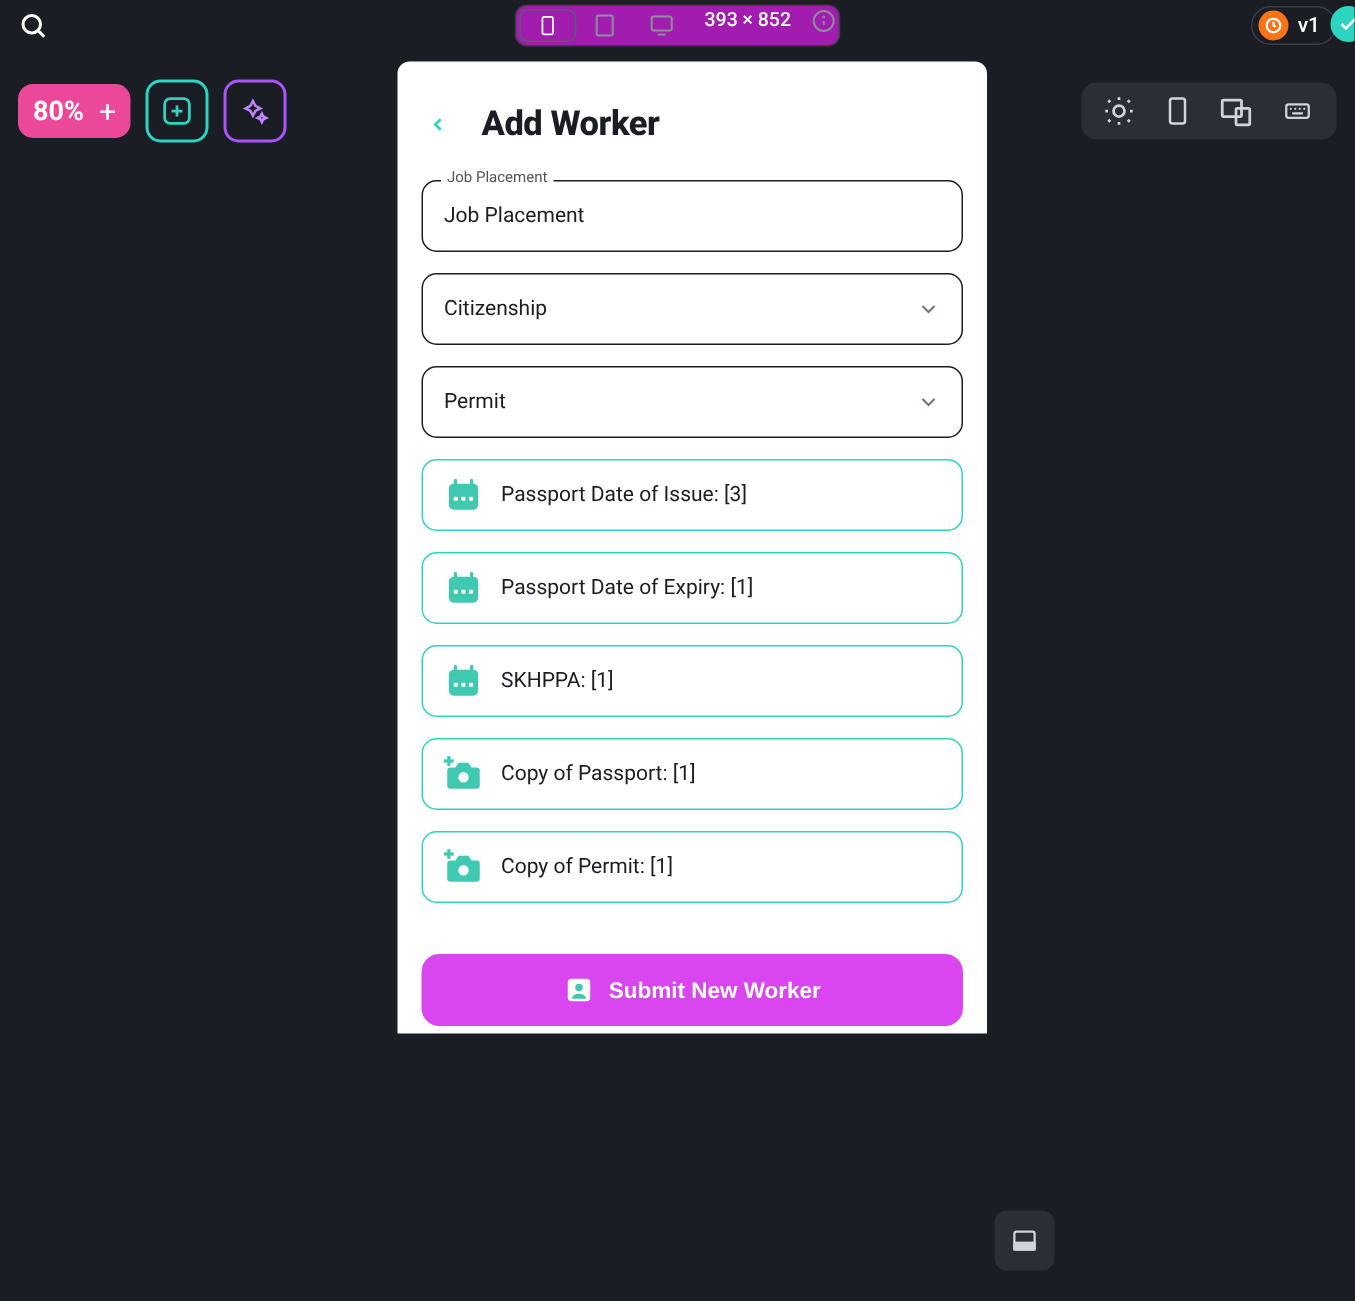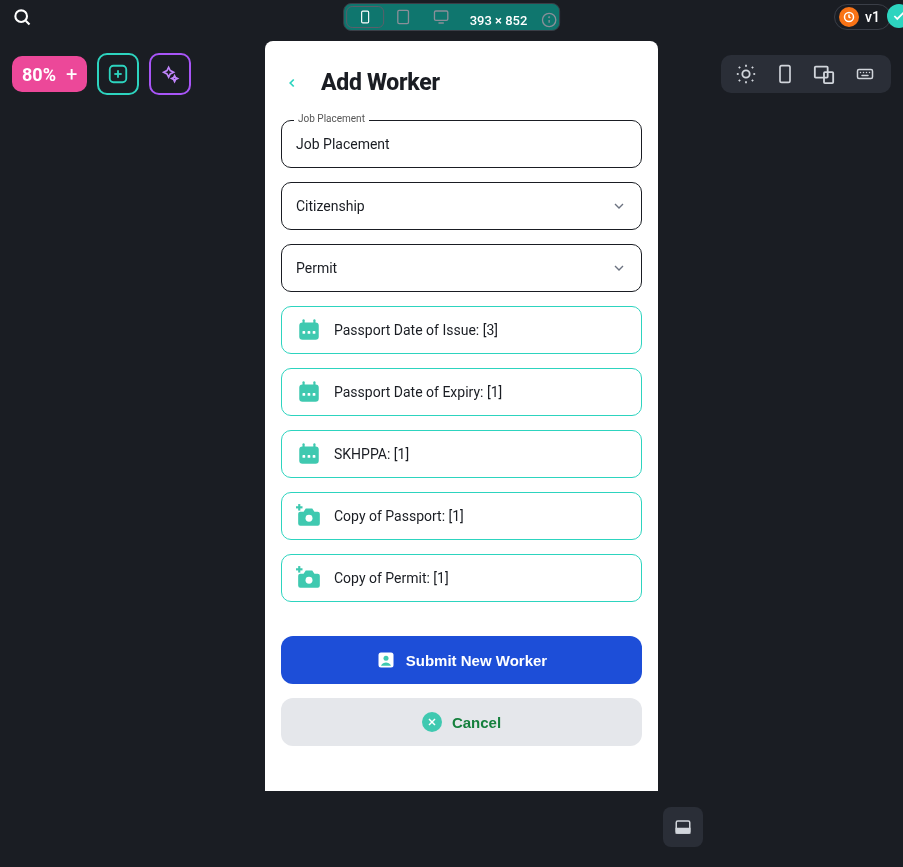--- a/index.html
+++ b/index.html
@@ -20,26 +20,26 @@
     justify-content: space-between;
     padding: 0 12px;
     position: relative;
   }
   .search-icon { color: #fff; }
   .device-group {
     position: absolute;
     left: 50%;
     transform: translateX(-50%);
     display: flex;
-    align-items: flex-end;
+    align-items: flex-start;
     gap: 0;
     border: 1px solid #3a3e47;
     border-radius: 8px;
     padding: 2px;
-    background: #0f766e;
+    background: #a21caf;
   }
   .device-btn {
     width: 38px; height: 22px;
     display: flex; align-items: center; justify-content: center;
     color: #8a8f99;
     border-radius: 6px;
   }
   .device-btn.active { border: 1px solid #5a5f6a; color: #fff; }
   .dims { color: #fff; font-size: 13px; padding: 0 10px; font-weight: 500; }
   .info-circle { color: #8a8f99; margin-left: 4px; }
@@ -80,21 +80,21 @@
   .right-tools {
     display: flex; align-items: center; gap: 18px;
     background: #2a2e37; border-radius: 10px; padding: 8px 14px;
   }
   .tool-icon { color: #d1d5db; }
 
   
   .sheet {
     position: absolute;
     left: 265px; top: 41px;
-    width: 393px; height: 750px;
+    width: 393px; height: 648px;
     background: #fff;
     border-radius: 8px 8px 0 0;
     overflow: hidden;
   }
   .sheet-header {
     display: flex; align-items: center;
     padding: 28px 20px 18px 20px;
     gap: 22px;
   }
   .back-chev { color: #2dd4bf; }
@@ -130,21 +130,21 @@
     display:flex; align-items:center; justify-content:center;
   }
 
   .btn {
     border: none; border-radius: 12px;
     height: 48px; width: 100%;
     display: flex; align-items: center; justify-content: center;
     gap: 10px; font-size: 15px; font-weight: 600;
     cursor: pointer;
   }
-  .btn-primary { background: #1d4ed8; color: #fff; }
+  .btn-primary { background: #d946ef; color: #fff; }
   .btn-secondary { background: #e5e7eb; color: #15803d; }
   .btn-secondary .cancel-circle {
     width: 20px; height: 20px; border-radius: 50%;
     background: #3fc9b0; display:flex; align-items:center; justify-content:center;
   }
 
   
   .dock-btn {
     position: absolute;
     right: 200px; bottom: 20px;

